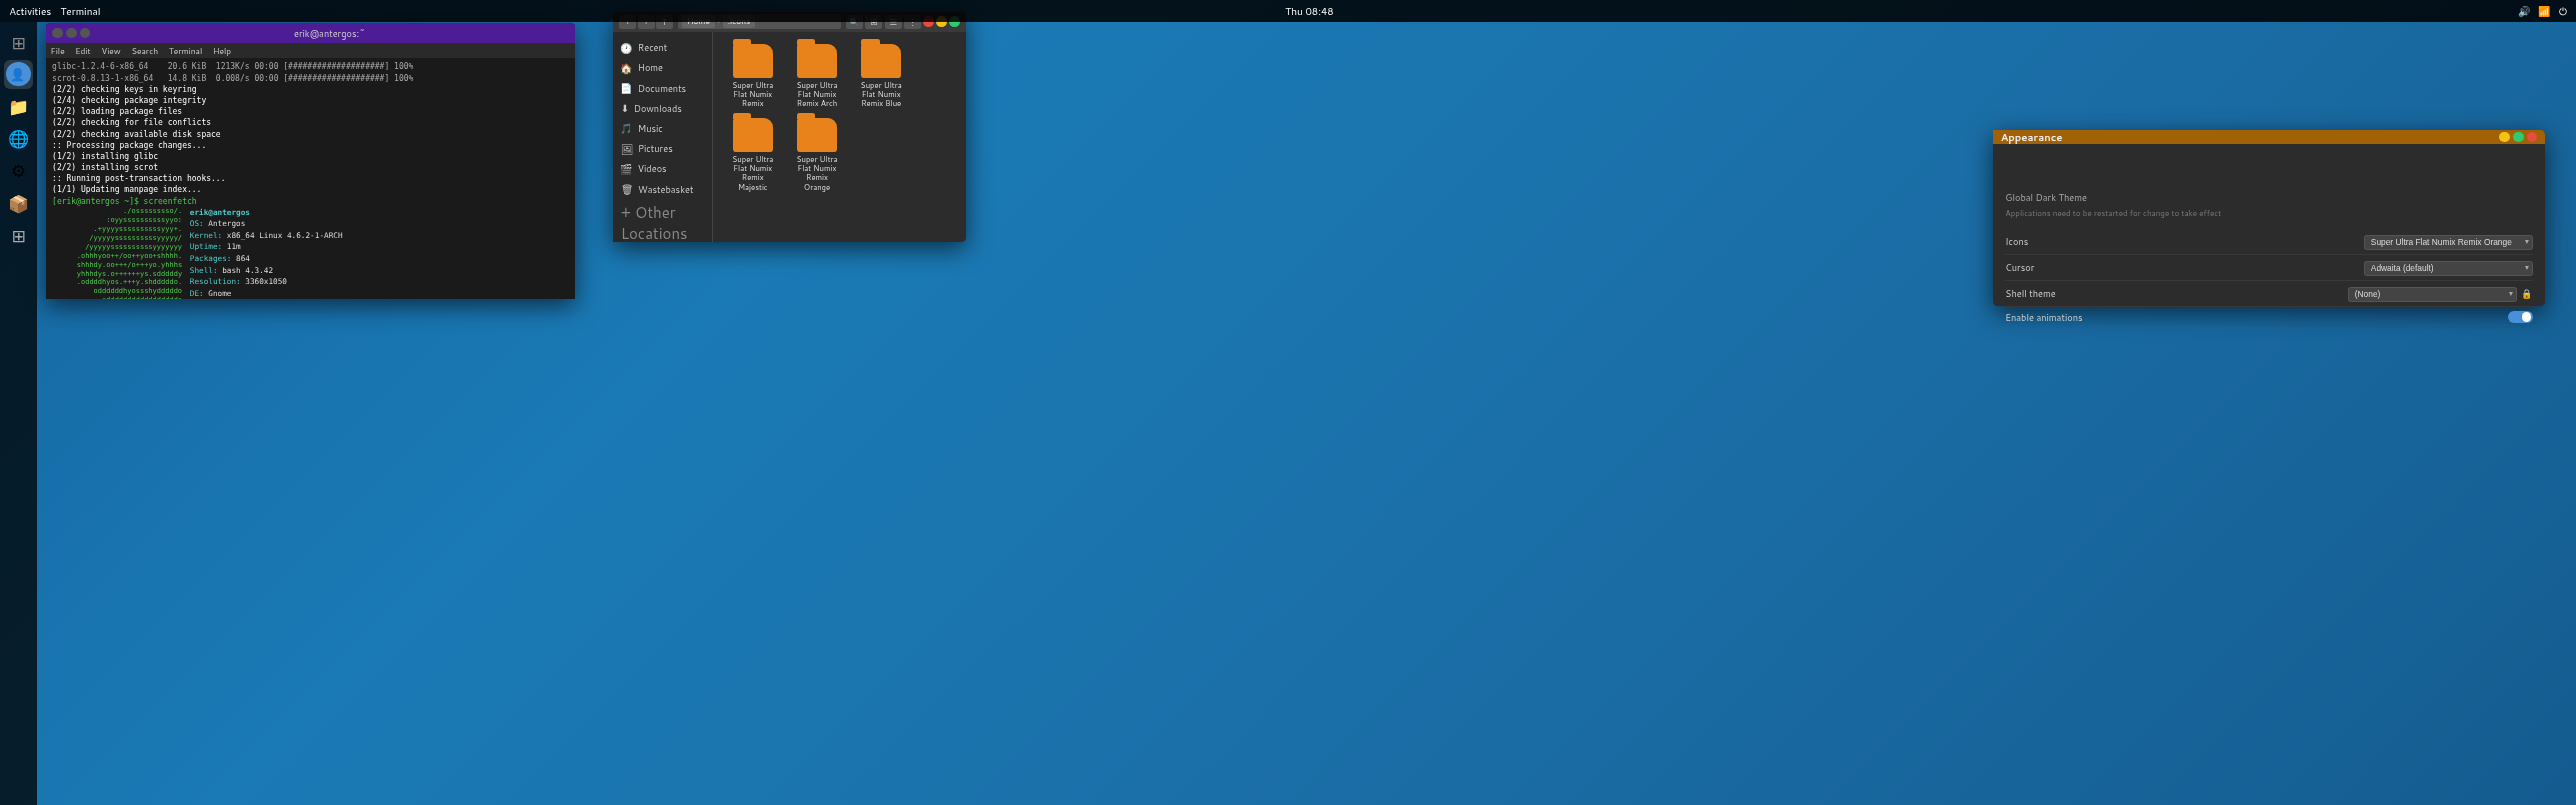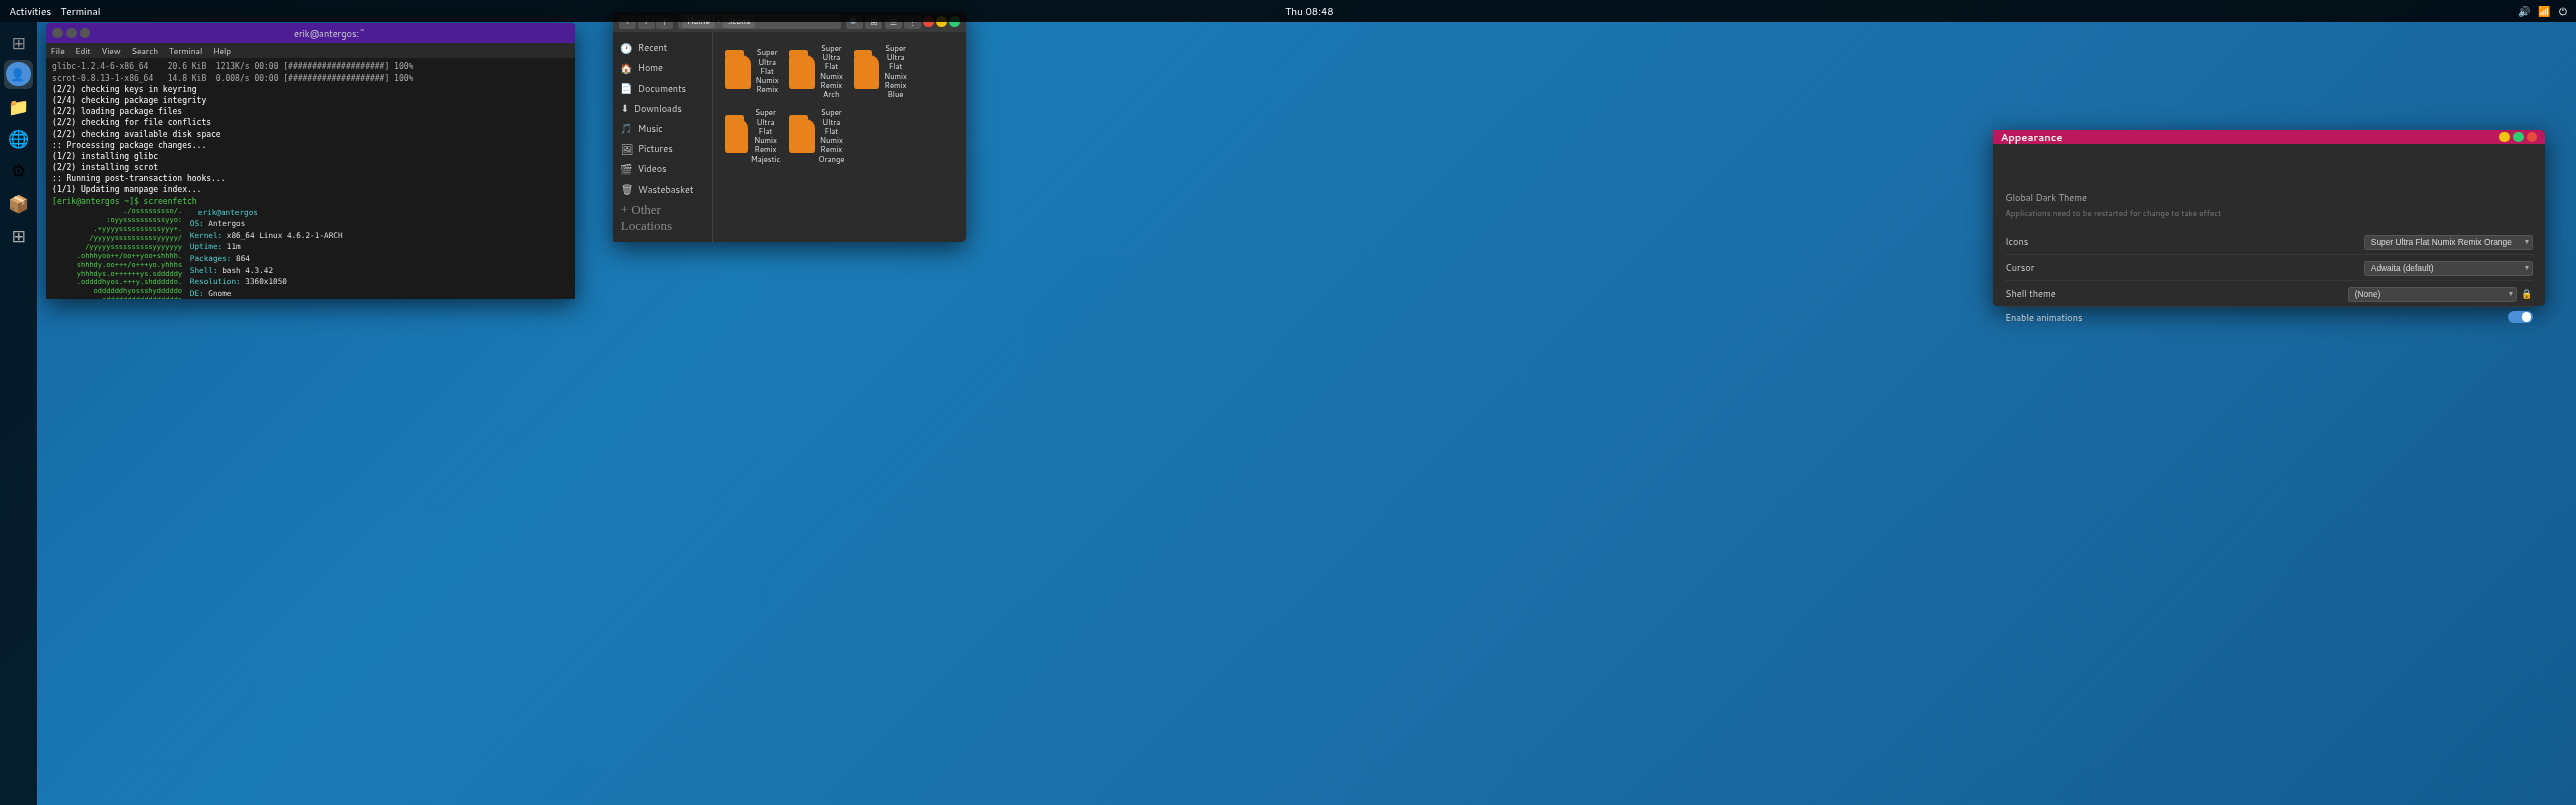--- a/index.html
+++ b/index.html
@@ -249,35 +249,34 @@
       cursor: pointer;
       border-radius: 2.3px;
     }
     .fm-sidebar-icon { font-size: 10px; }
     .fm-sidebar-add {
       display: flex;
       align-items: center;
       padding: 3.1px 7.7px;
       gap: 4.6px;
       color: #888;
-      font-size: 13px;
-      cursor: pointer;
-      font-family: Liberation Serif, serif;
+      font-size: 15px;
+      cursor: pointer;
     }
     .fm-main {
       flex: 1;
       padding: 12.3px;
       display: flex;
       flex-wrap: wrap;
       gap: 9.2px;
       align-content: flex-start;
     }
     .fm-folder {
       display: flex;
-      flex-direction: row;
+      flex-direction: column;
       align-items: center;
       gap: 3.1px;
       cursor: pointer;
       width: 55px;
     }
     .fm-folder-icon {
       width: 40px;
       height: 34px;
       background: #e8821a;
       border-radius: 3.1px 9.2px 3.1px 3.1px;
@@ -327,21 +326,21 @@
       cursor: pointer;
     }
     .ap-sidebar-item.active { background: rgba(255,255,255,0.1); }
     .ap-main {
       flex: 1;
       display: flex;
       flex-direction: column;
     }
     .ap-titlebar {
       height: 20px;
-      background: #be185d;
+      background: #a16207;
       border-radius: 0 4.6px 0 0;
       display: flex;
       align-items: center;
       padding: 0 7.7px;
       justify-content: space-between;
     }
     .ap-title {
       color: #eee;
       font-size: 10px;
       font-weight: bold;
@@ -504,21 +503,21 @@
     yhhhdys.o++++++ys.sdddddy
     .oddddhyos.+++y.shdddddo.
       oddddddhyossshydddddo
        sddddddddddddddddds
         .oddddddddddddddo.
           :sddddddddddds:
             ./ossssso/.
               .:::.</pre>
       </div>
       <div class="term-right" style="font-family:monospace;font-size:7.7px;line-height:1.5;color:#ddd;">
-        <div><span style="color:#4ecbcb;font-weight:normal;margin-left:8px;">erik@antergos</span></div>
+        <div><span style="color:#4ecbcb;font-weight:bold;">erik@antergos</span></div>
         <div><span style="color:#4ecbcb;">OS:</span> Antergos</div>
         <div><span style="color:#4ecbcb;">Kernel:</span> x86_64 Linux 4.6.2-1-ARCH</div>
         <div><span style="color:#4ecbcb;">Uptime:</span> 11m</div>
         <div><span style="color:#4ecbcb;text-align:center;">Packages:</span> 864</div>
         <div><span style="color:#4ecbcb;">Shell:</span> bash 4.3.42</div>
         <div><span style="color:#4ecbcb;">Resolution:</span> 3360x1050</div>
         <div><span style="color:#4ecbcb;">DE:</span> Gnome</div>
 
       </div>
     </div>

